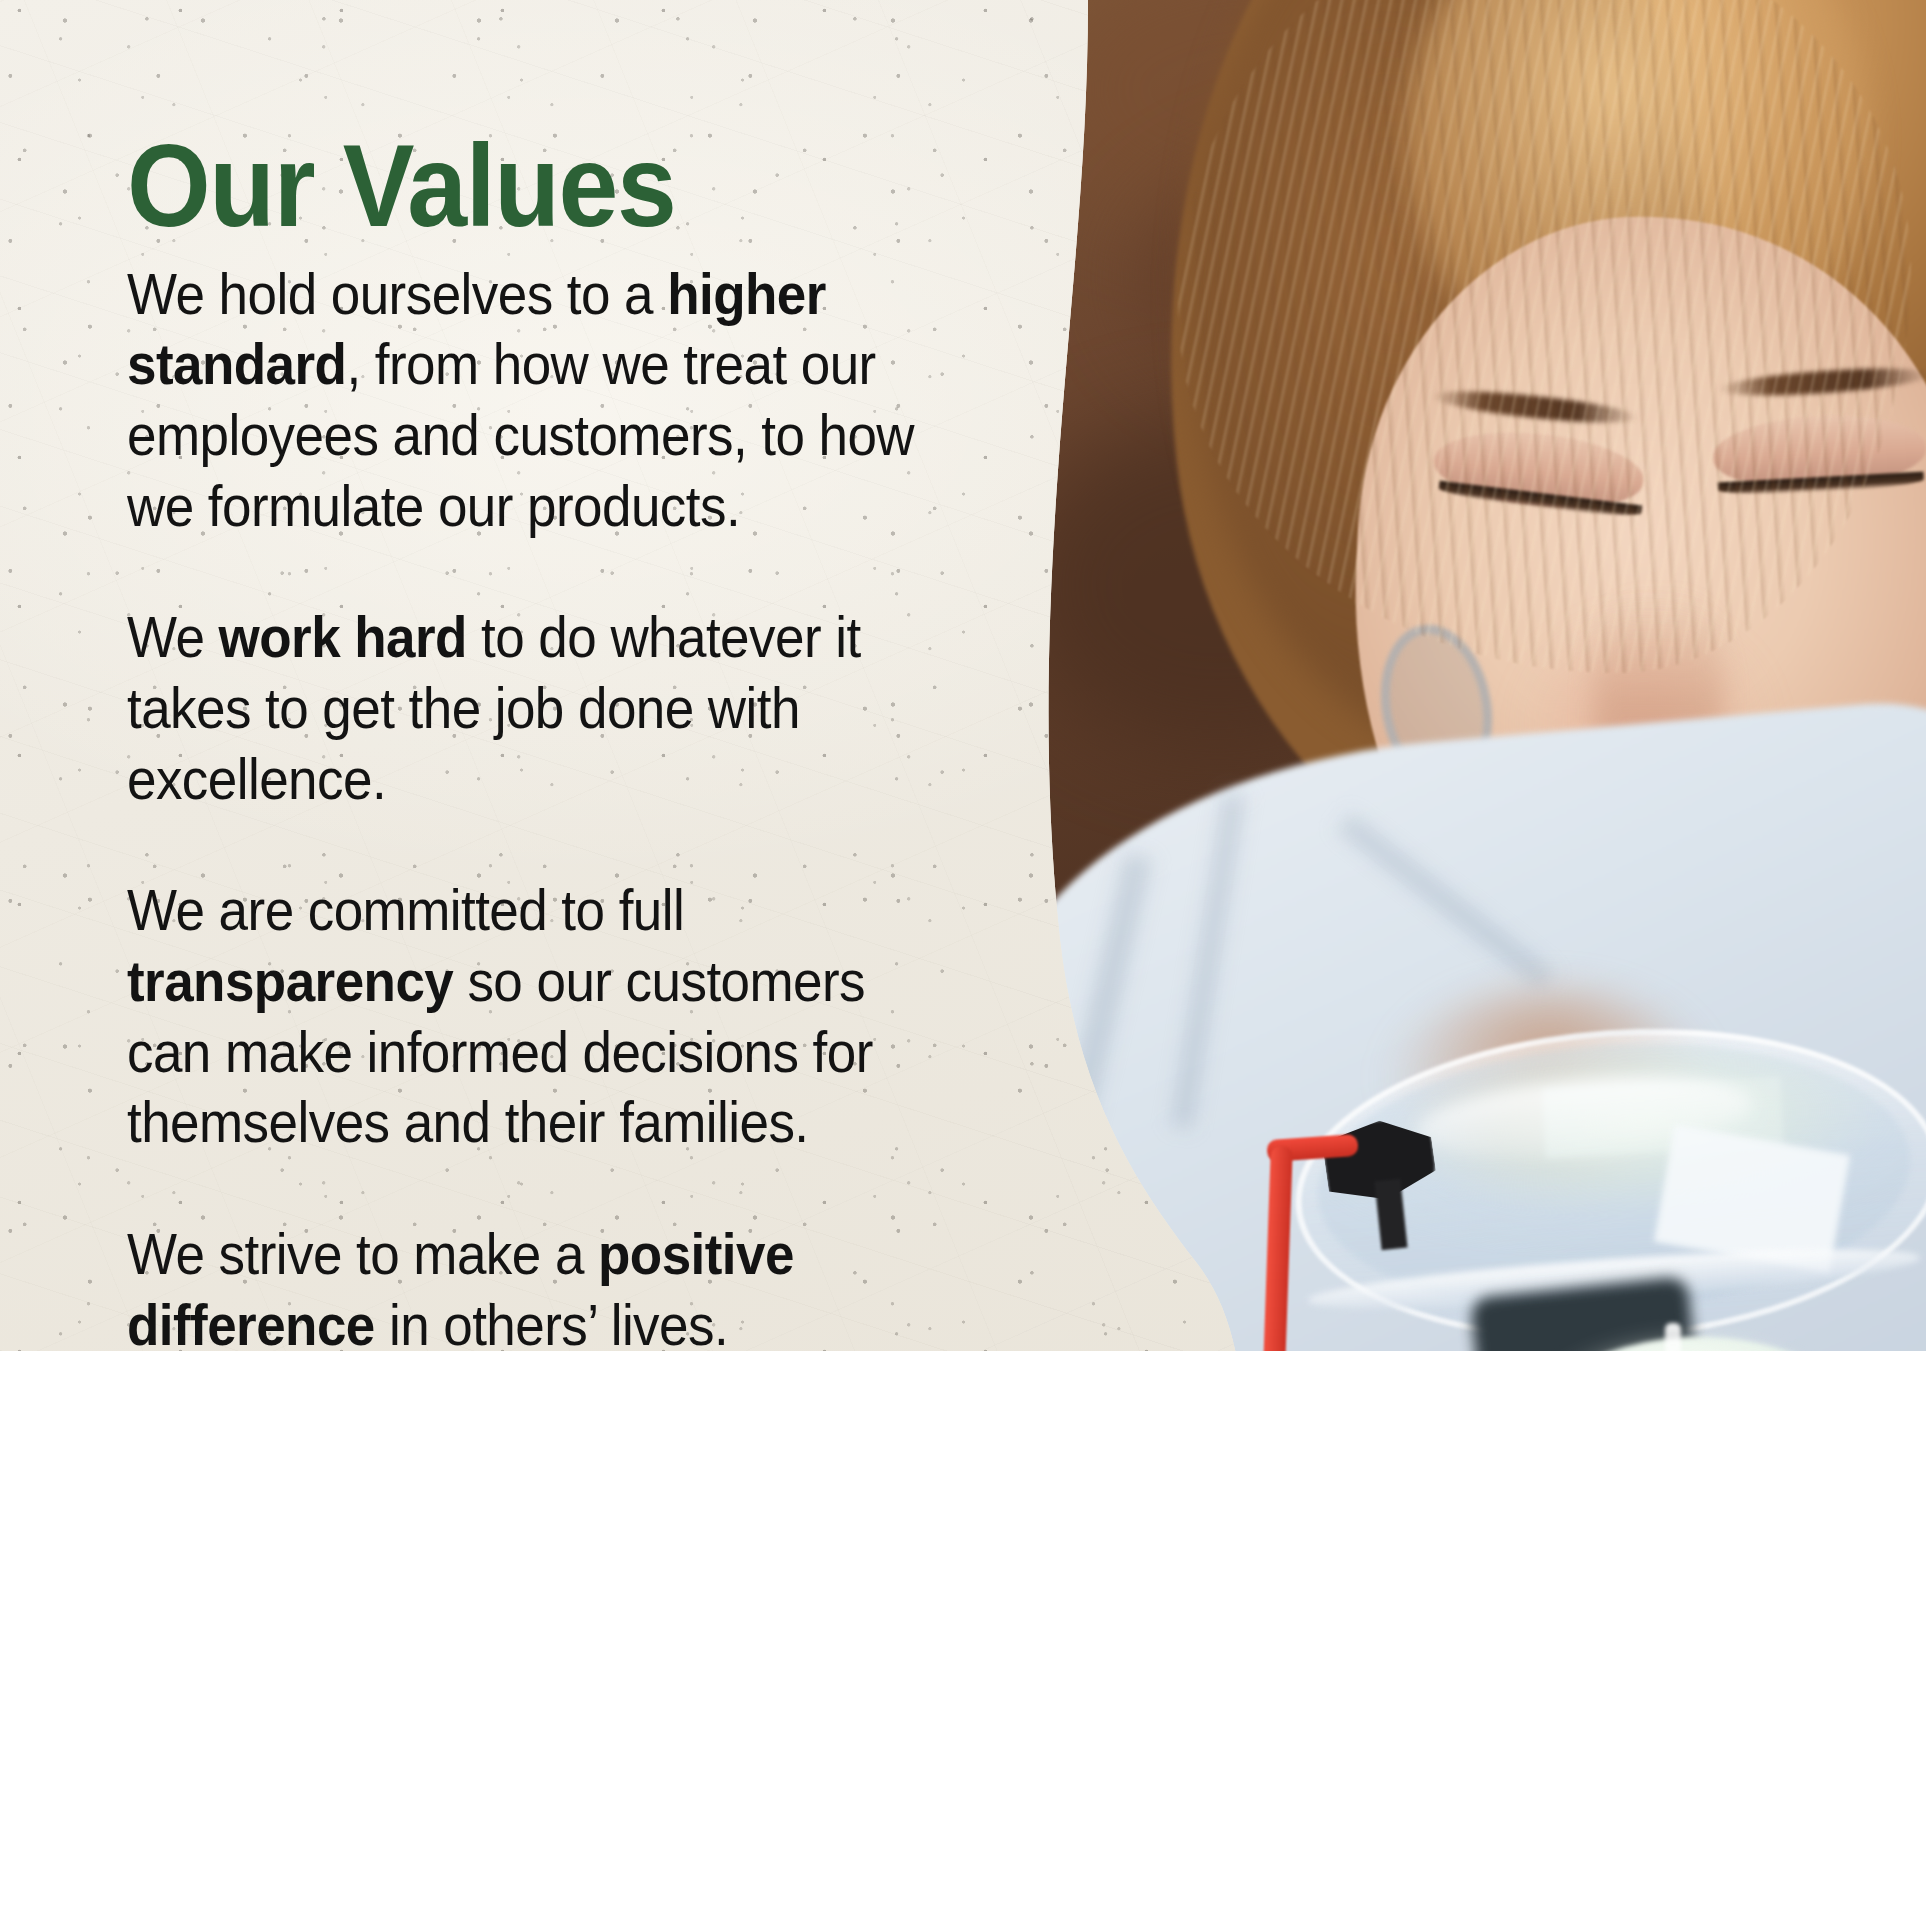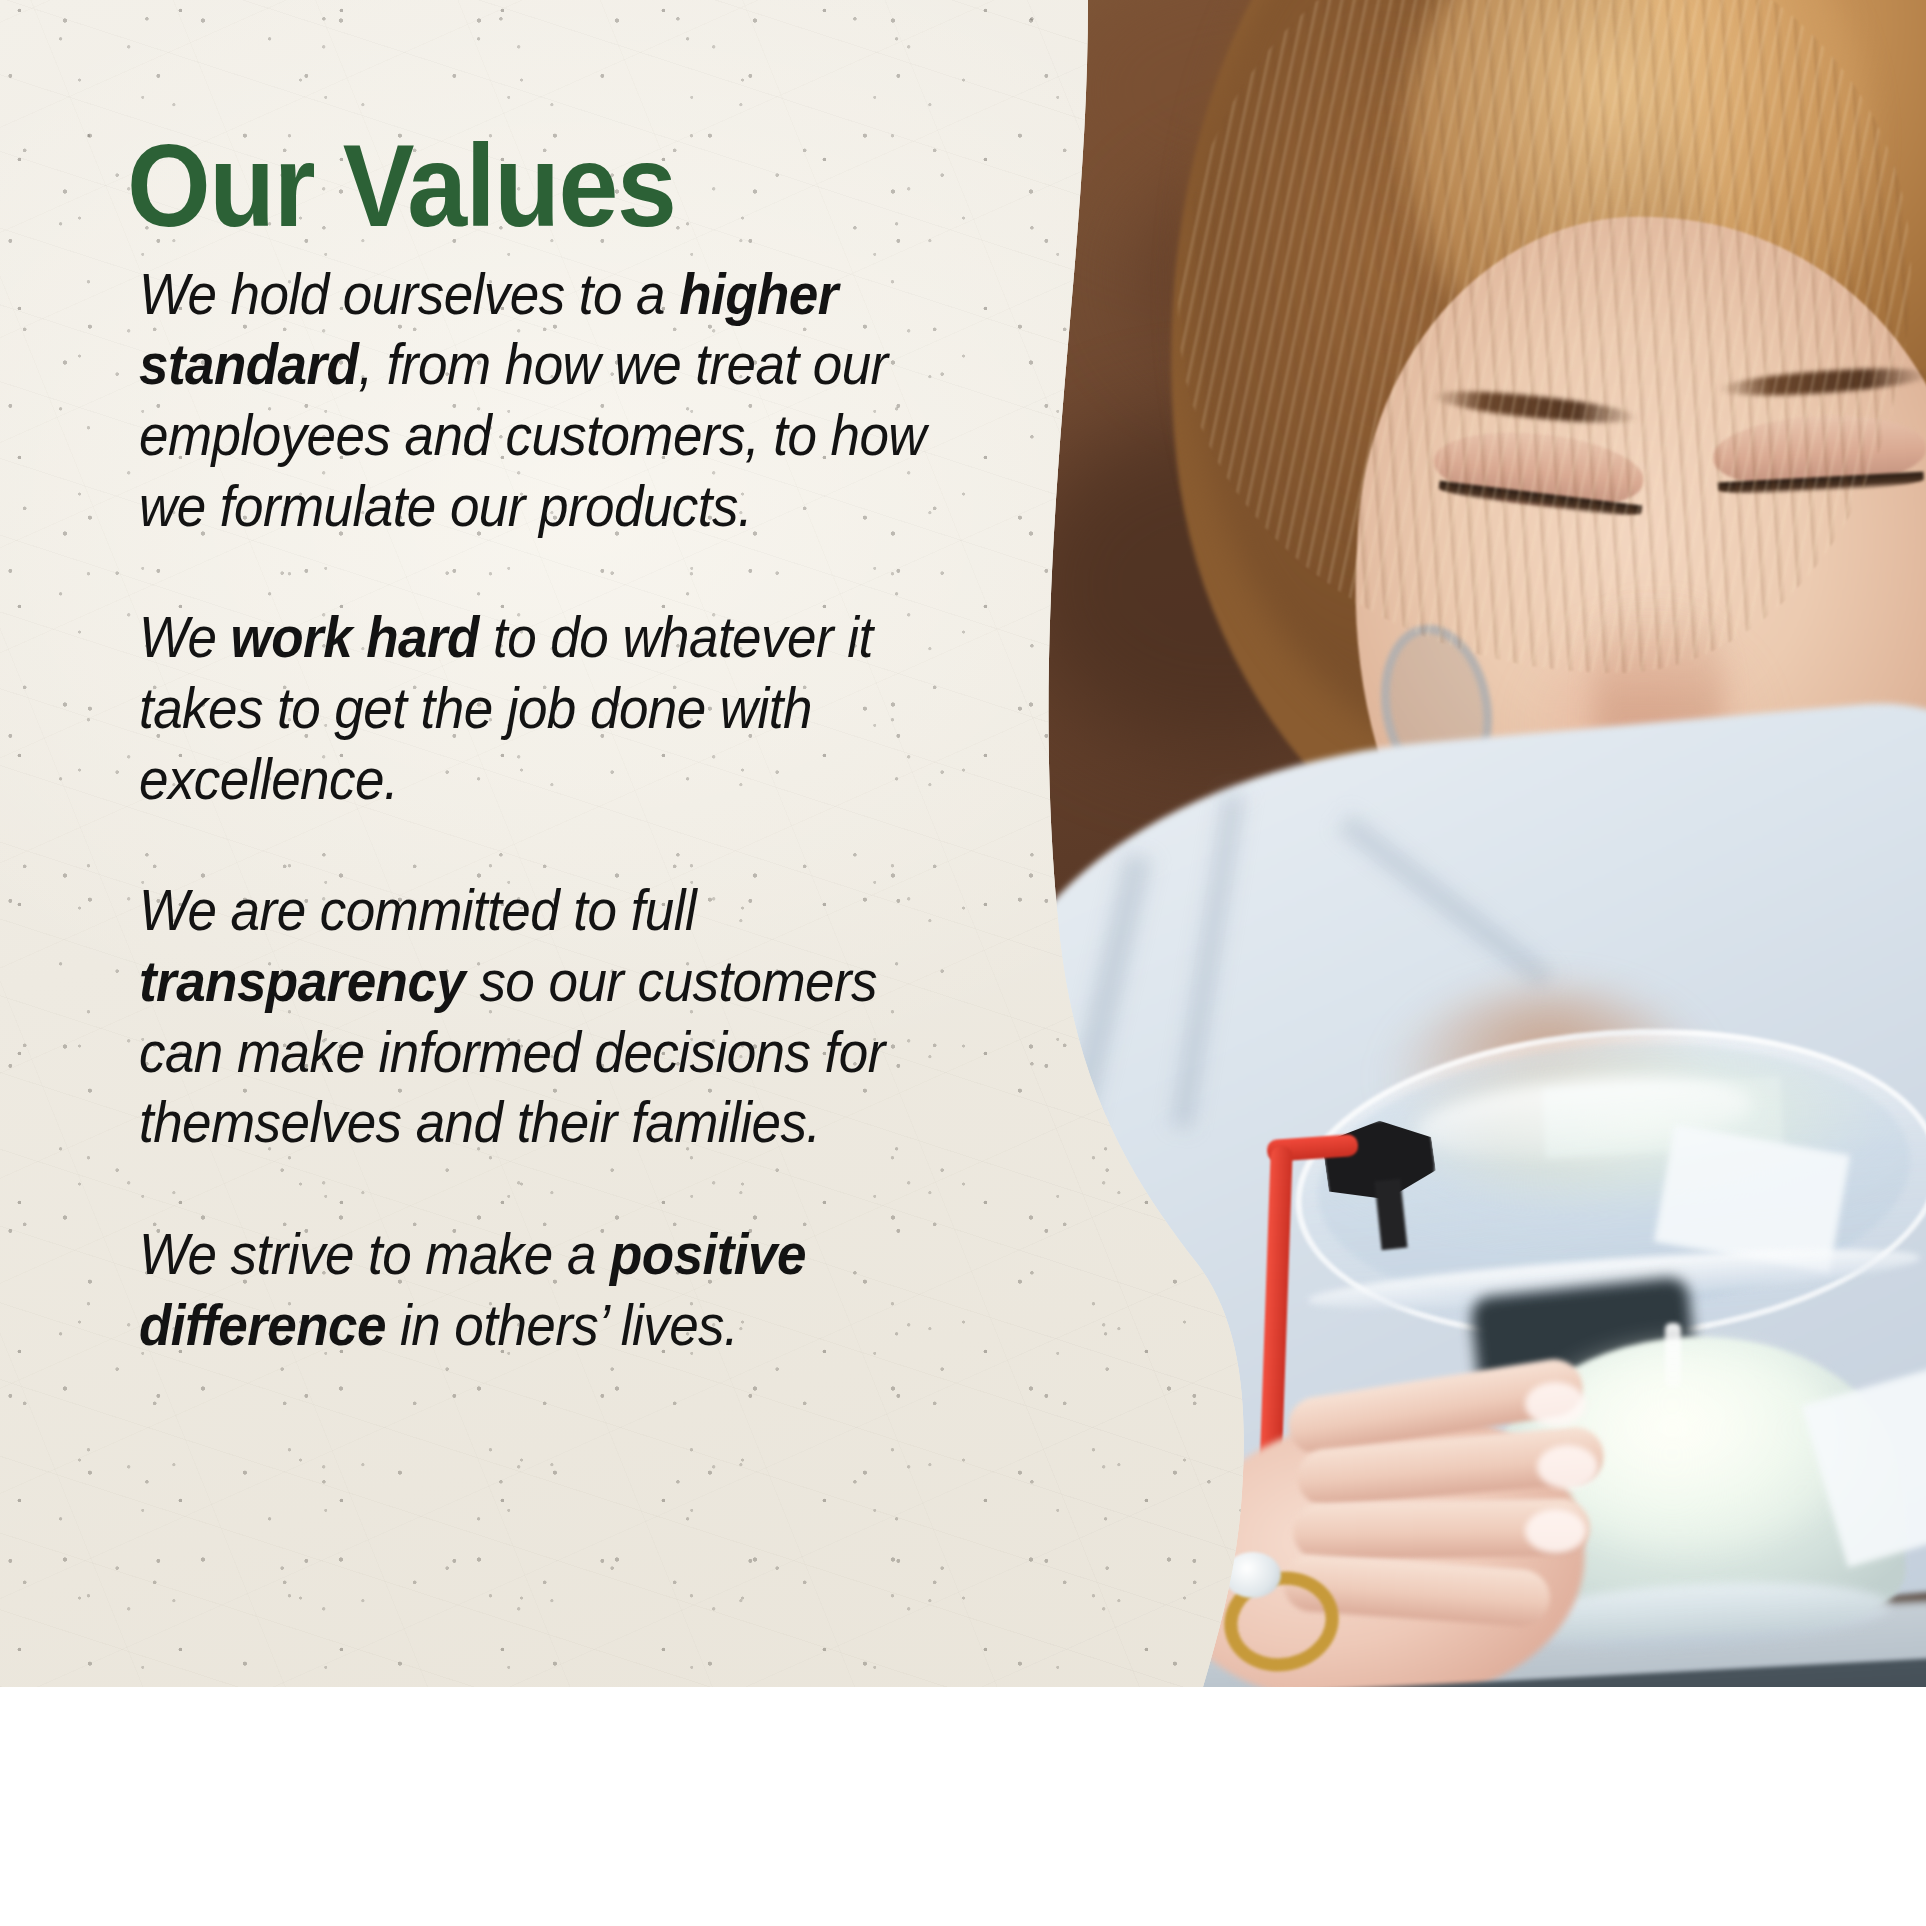--- a/index.html
+++ b/index.html
@@ -5,21 +5,21 @@
 <style>
   html, body {
     margin: 0;
     padding: 0;
     background: #ffffff;
   }
 
   #canvas {
     position: relative;
     width: 1927px;
-    height: 1687px;
+    height: 1351px;
     overflow: hidden;
     font-family: "Liberation Sans", "DejaVu Sans", sans-serif;
     background: #c4b5fd;
   }
 
   
   .photo-panel {
     position: absolute;
     inset: 0;
     z-index: 1;
@@ -464,24 +464,23 @@
     font-size: 117px;
     font-weight: bold;
     letter-spacing: -1.5px;
     line-height: 1.04;
     transform: scaleX(.92);
     transform-origin: left center;
     white-space: nowrap;
   }
 
   .values-list {
-    margin: 12px;
+    margin: 0;
     padding: 0;
     list-style: none;
-    font-style: italic;
   }
 
   .value-para {
     margin: 0 0 61px 0;
     color: #131313;
     font-family: "Liberation Sans", "DejaVu Sans", sans-serif;
     font-size: 57px;
     line-height: 1.24;
     letter-spacing: -0.6px;
     transform: scaleX(.93);

